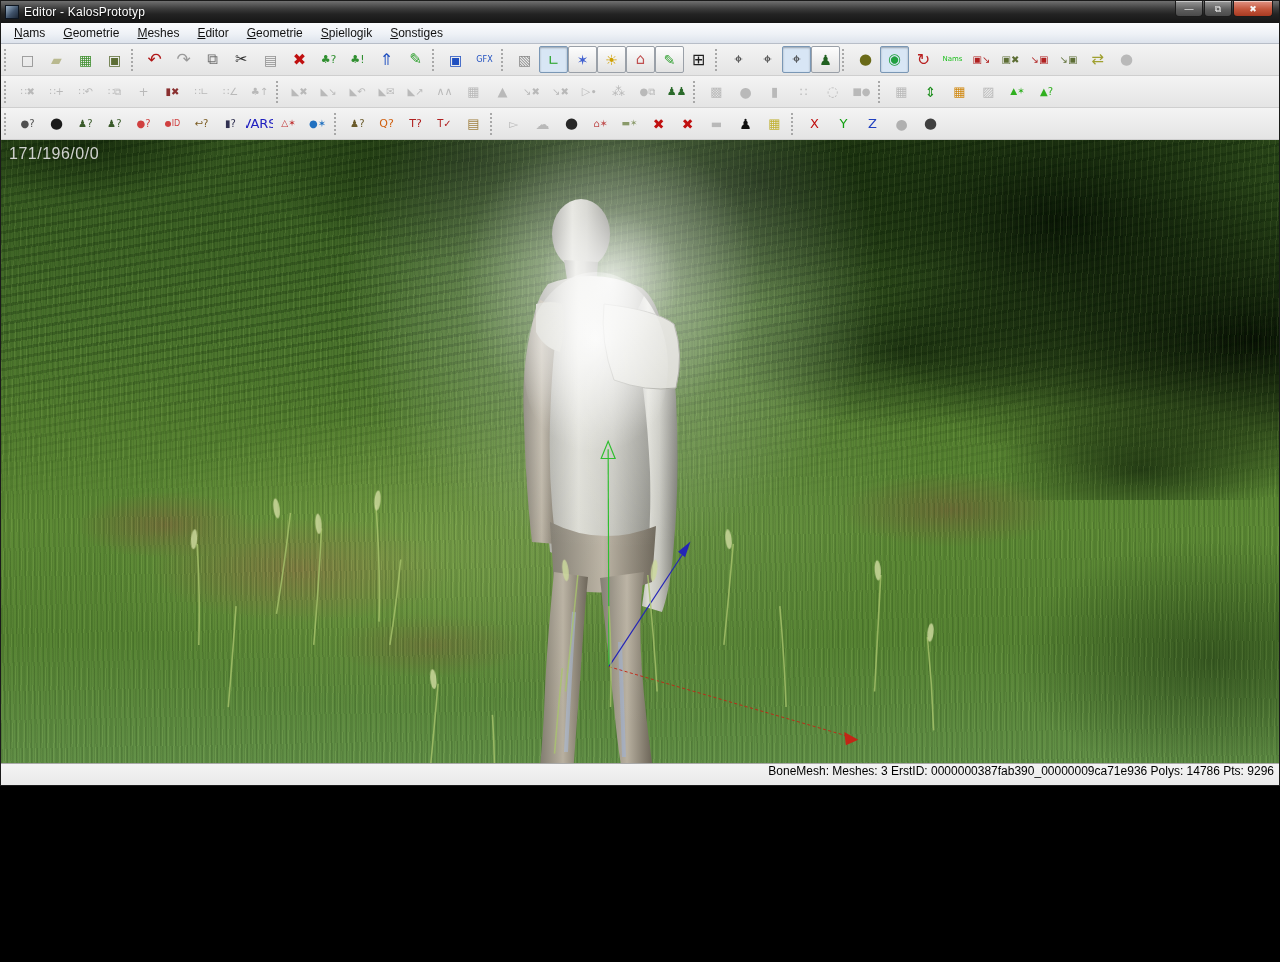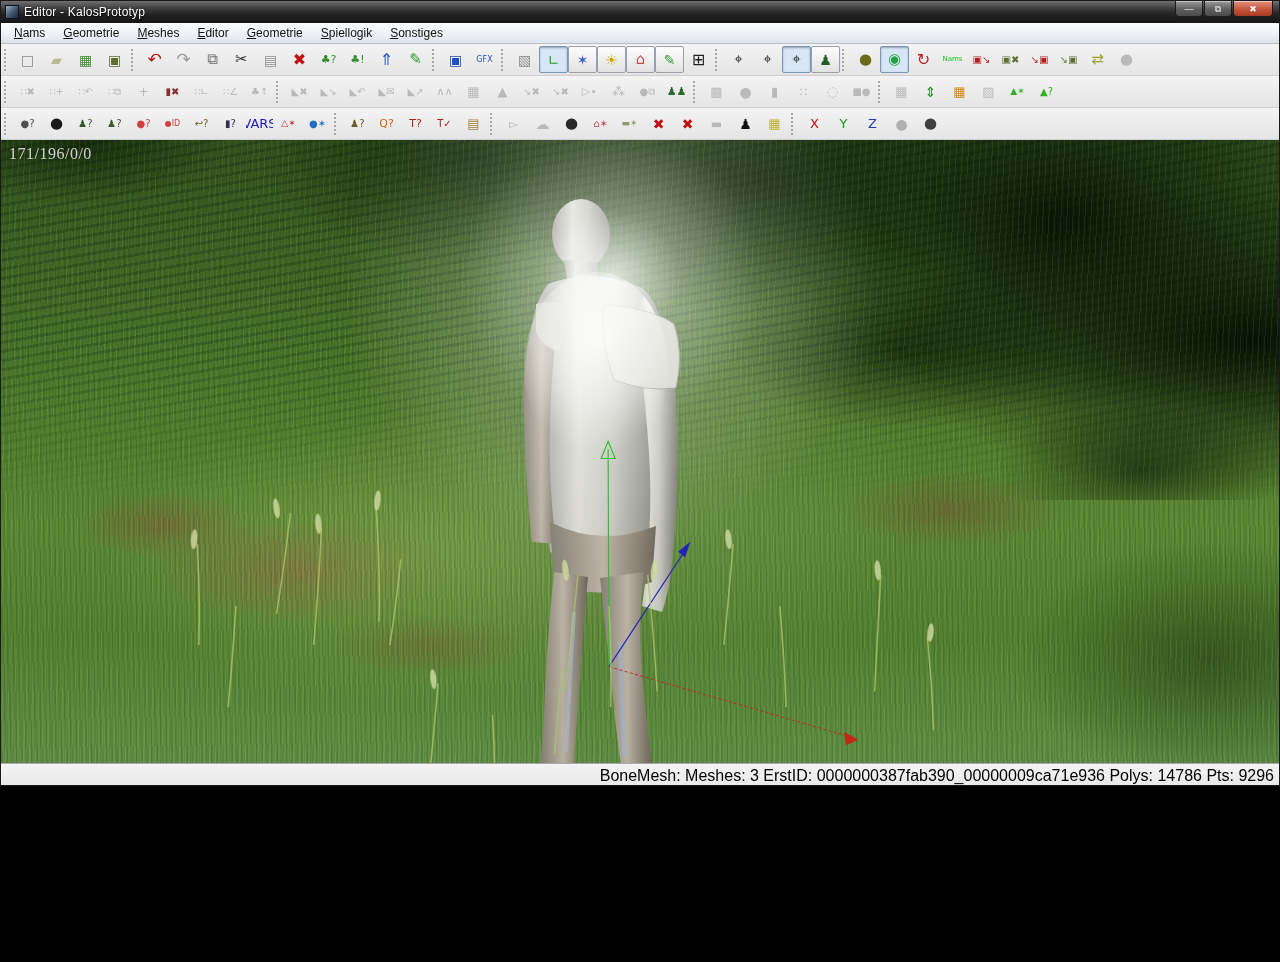--- a/index.html
+++ b/index.html
@@ -81,29 +81,29 @@
   .trees::after { content:""; position:absolute; inset:0;
     background:repeating-linear-gradient(170deg, rgba(0,18,0,.20) 0 3px, transparent 3px 9px);
     mask-image:linear-gradient(180deg,#000 55%,transparent 100%);
     -webkit-mask-image:linear-gradient(180deg,#000 55%,transparent 100%); }
   .sun-glow { position:absolute; inset:0; pointer-events:none;
     background:
       radial-gradient(circle 280px at 610px 140px, rgba(255,255,255,.85) 0px, rgba(255,255,255,.4) 70px, rgba(255,255,255,.14) 150px, transparent 270px),
       radial-gradient(circle 420px at 630px 300px, rgba(255,255,255,.10), transparent 70%); }
   .figure-svg { position:absolute; left:495px; top:52px; }
   .overlay-svg { position:absolute; inset:0; width:100%; height:100%; }
-  .hud { position:absolute; left:8px; top:3px; font-family:Liberation Serif, serif;
+  .hud { position:absolute; left:8px; top:3px; font-family:Liberation Sans, sans-serif;
     font-size:16px; line-height:21px; letter-spacing:0.5px; color:rgba(232,232,232,.88);
     text-shadow:0 0 3px rgba(0,0,0,.35); pointer-events:none; white-space:nowrap; }
   .hud .dim { color:rgba(210,210,210,.48); }
 
   
   .statusbar { flex:0 0 22px; height:22px; background:linear-gradient(180deg,#f4f4f4,#e9e9e9);
-    border-top:1px solid #a9a9a9; display:flex; align-items:flex-end;
-    justify-content:flex-end; padding-right:5px; font-size:16px; color:#000;padding-left:8px; }
+    border-top:1px solid #a9a9a9; display:flex; align-items:flex-start;
+    justify-content:flex-end; padding-right:5px; font-size:12px; color:#000;padding-left:8px; }
 </style>
 </head>
 <body>
 
 <div class="window">
 
   <div class="titlebar">
     <div class="app-icon"></div>
     <span class="title-text">Editor - KalosPrototyp</span>
     <div class="win-controls">

